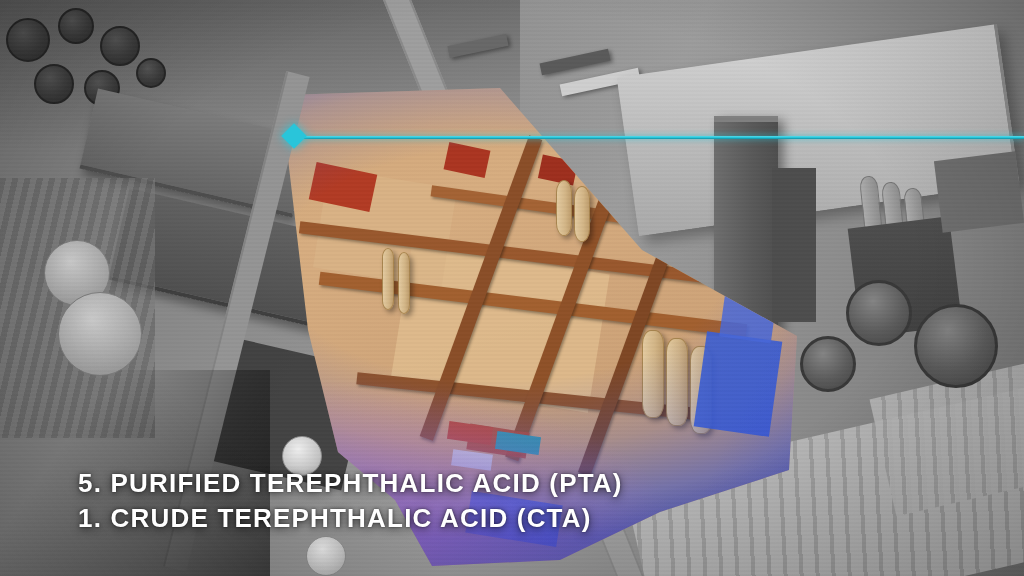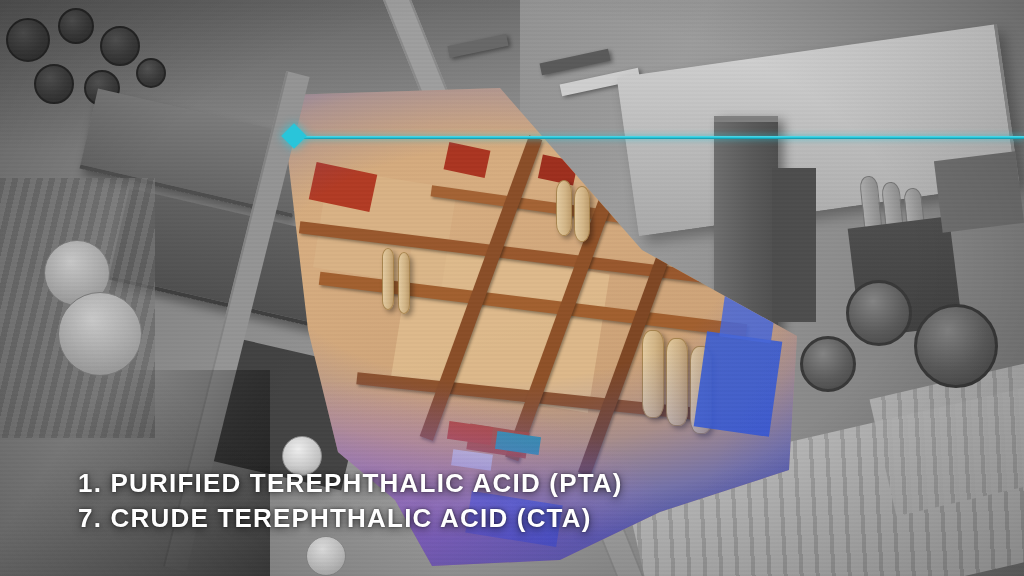--- a/index.html
+++ b/index.html
@@ -169,17 +169,17 @@
 
   <div class="abs road-zone-edge"></div>
   <div class="abs shade-bl"></div>
   <div class="abs vignette"></div>
   <div class="abs grain"></div>
 
   <div class="abs" id="callout-line"></div>
   <div class="abs" id="diamond"></div>
 
   <div class="abs" id="product-list">
-    <div>1. PURIFIED TEREPHTHALIC ACID (PTA)</div>
-    <div>7. CRUDE TEREPHTHALIC ACID (CTA)</div>
+    <div>5. PURIFIED TEREPHTHALIC ACID (PTA)</div>
+    <div>1. CRUDE TEREPHTHALIC ACID (CTA)</div>
   </div>
 
 </div>
 
 </body></html>

